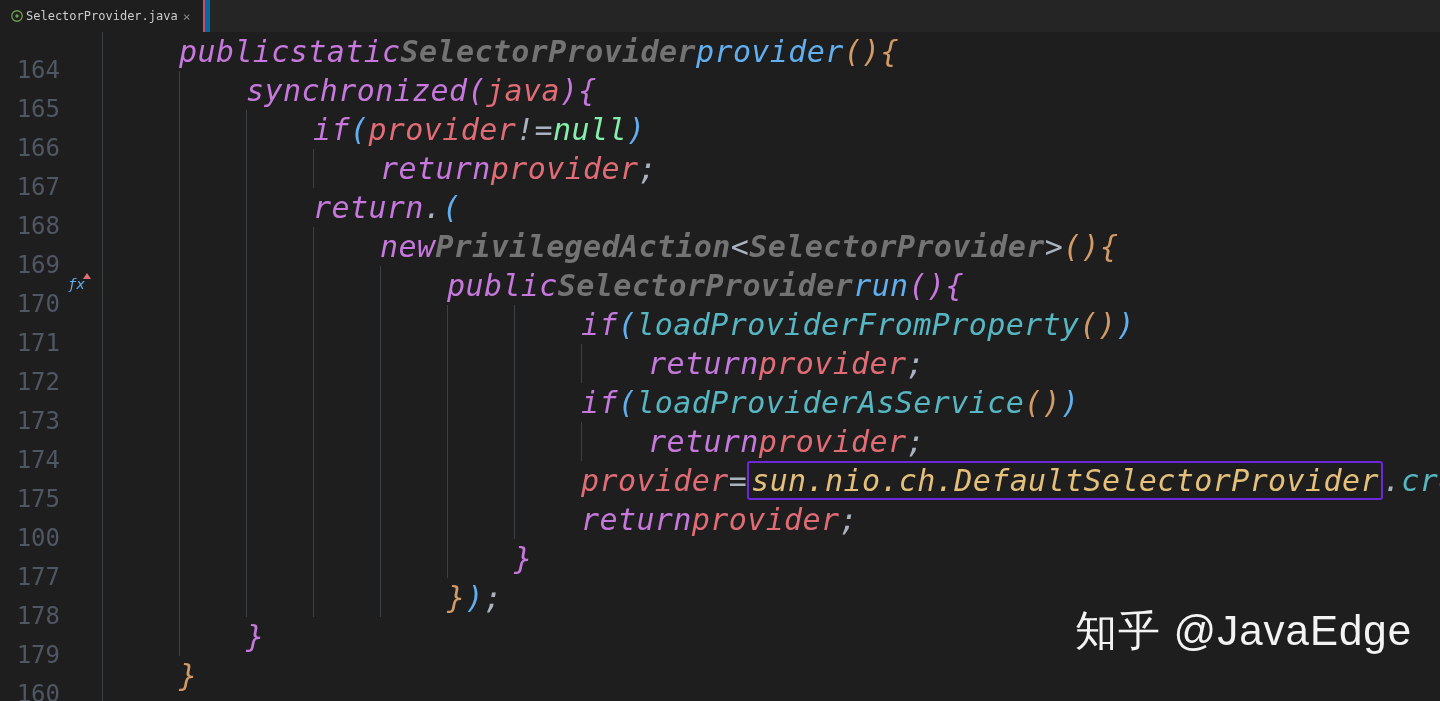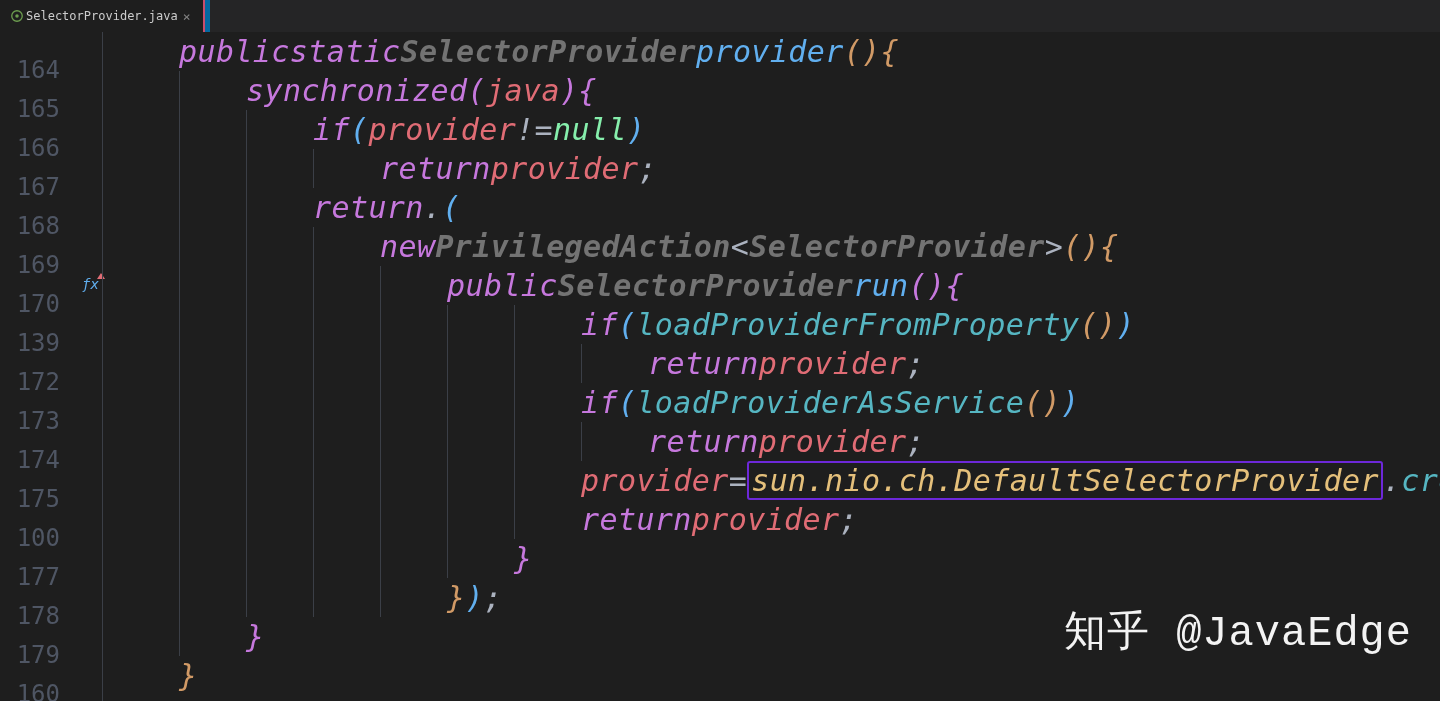--- a/index.html
+++ b/index.html
@@ -128,41 +128,41 @@
   .hl-box {
     border: 2px solid #6d28d9;
     border-radius: 3px;
     padding: 0 2px;
   }
   .fx-icon {
     position: absolute;
     color: #61afef;
     font-size: 14px;
     font-style: italic;
-    left: 18px;
+    left: 4px;
   }
   .fx-icon::after {
     content: '';
     position: absolute;
     top: -3px;
     right: -6px;
     width: 0; height: 0;
     border-left: 4px solid transparent;
     border-right: 4px solid transparent;
     border-bottom: 6px solid #e06c75;
   }
   .watermark {
     position: absolute;
     right: 28px;
     bottom: 42px;
     color: #ffffff;
     font-size: 42px;
     font-style: normal;
     font-weight: 400;
-    font-family: Liberation Mono, monospace;
+    font-family: Liberation Sans, sans-serif;
     letter-spacing: 1px;
     opacity: 0.95;
   }
   .fold-col {
     position: relative;
   }
   .fold-rail {
     position: absolute;
     left: 8px;
     top: 0;
@@ -205,21 +205,21 @@
     <div class="line">
         <span class="lineno">168</span>
       </div>
     <div class="line">
         <span class="lineno">169</span>
       </div>
     <div class="line">
         <span class="lineno">170</span>
       </div>
     <div class="line">
-        <span class="lineno">139</span>
+        <span class="lineno">171</span>
       </div>
     <div class="line">
         <span class="lineno">172</span>
       </div>
     <div class="line">
         <span class="lineno">173</span>
       </div>
     <div class="line">
         <span class="lineno">174</span>
       </div>

